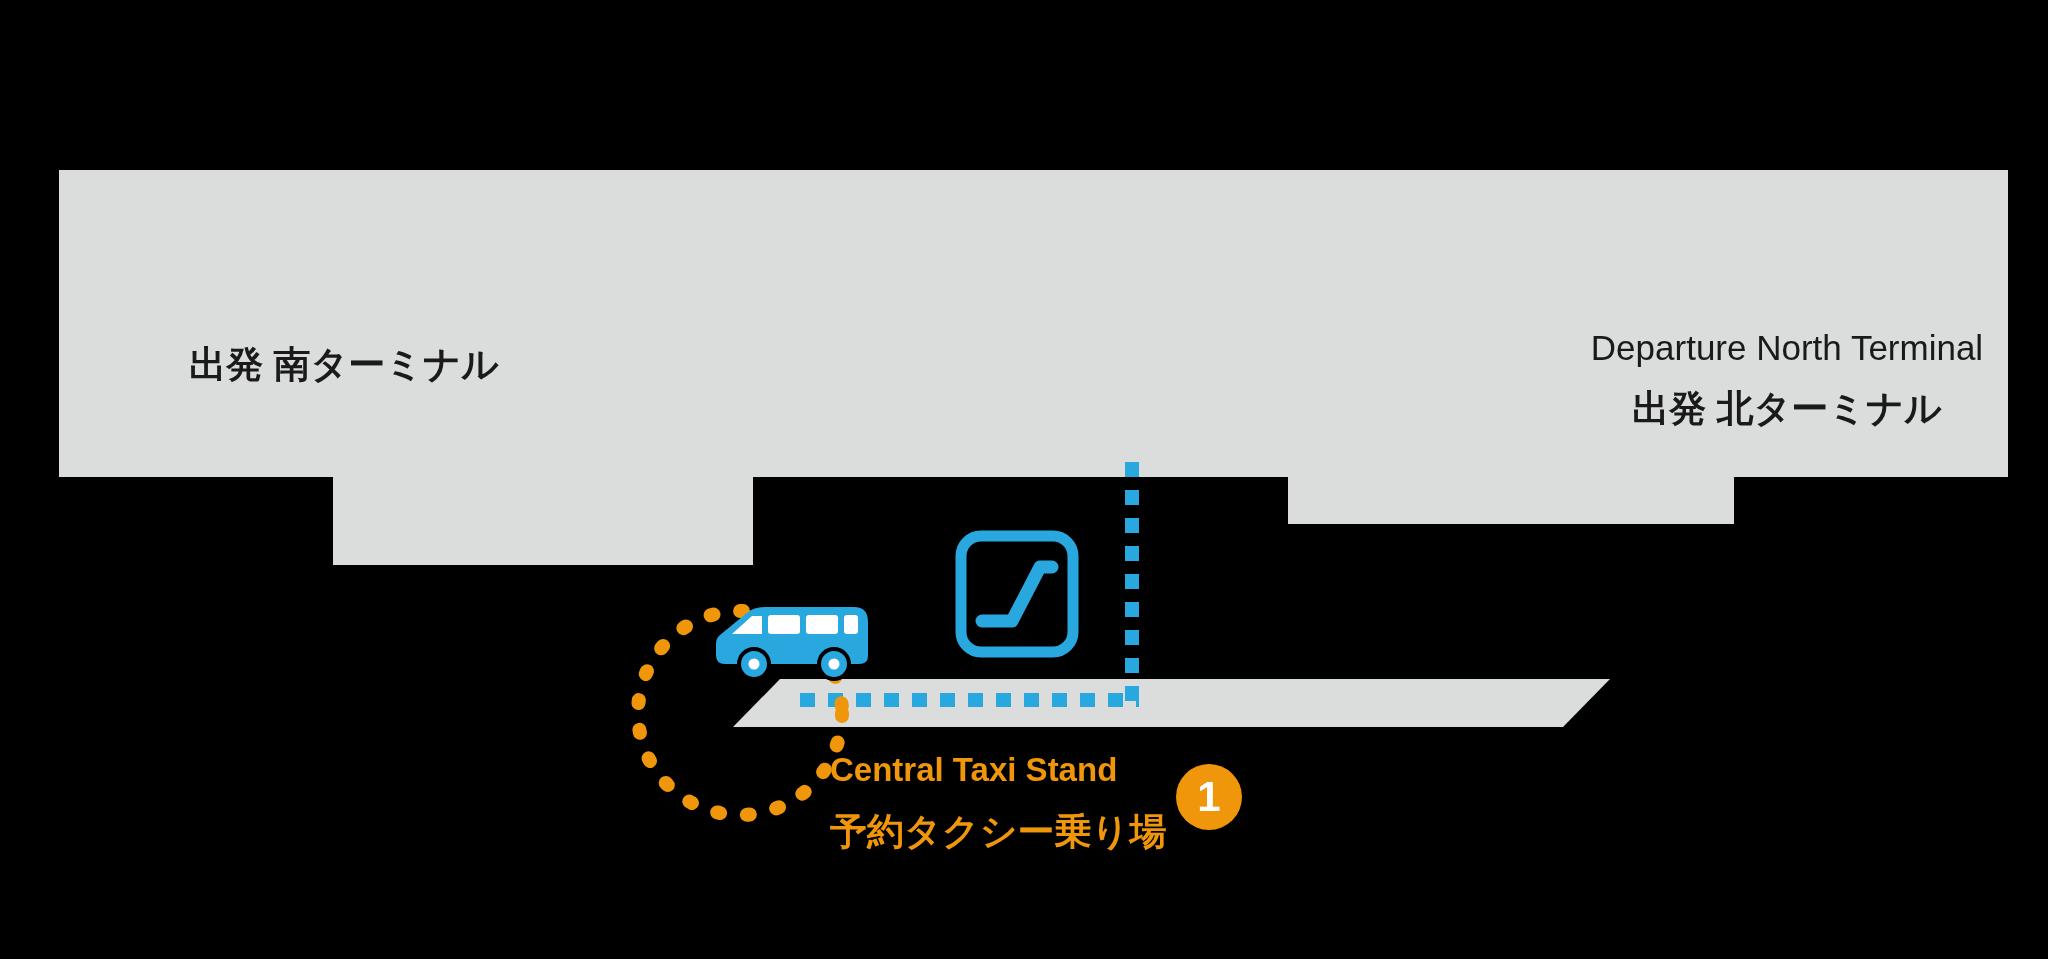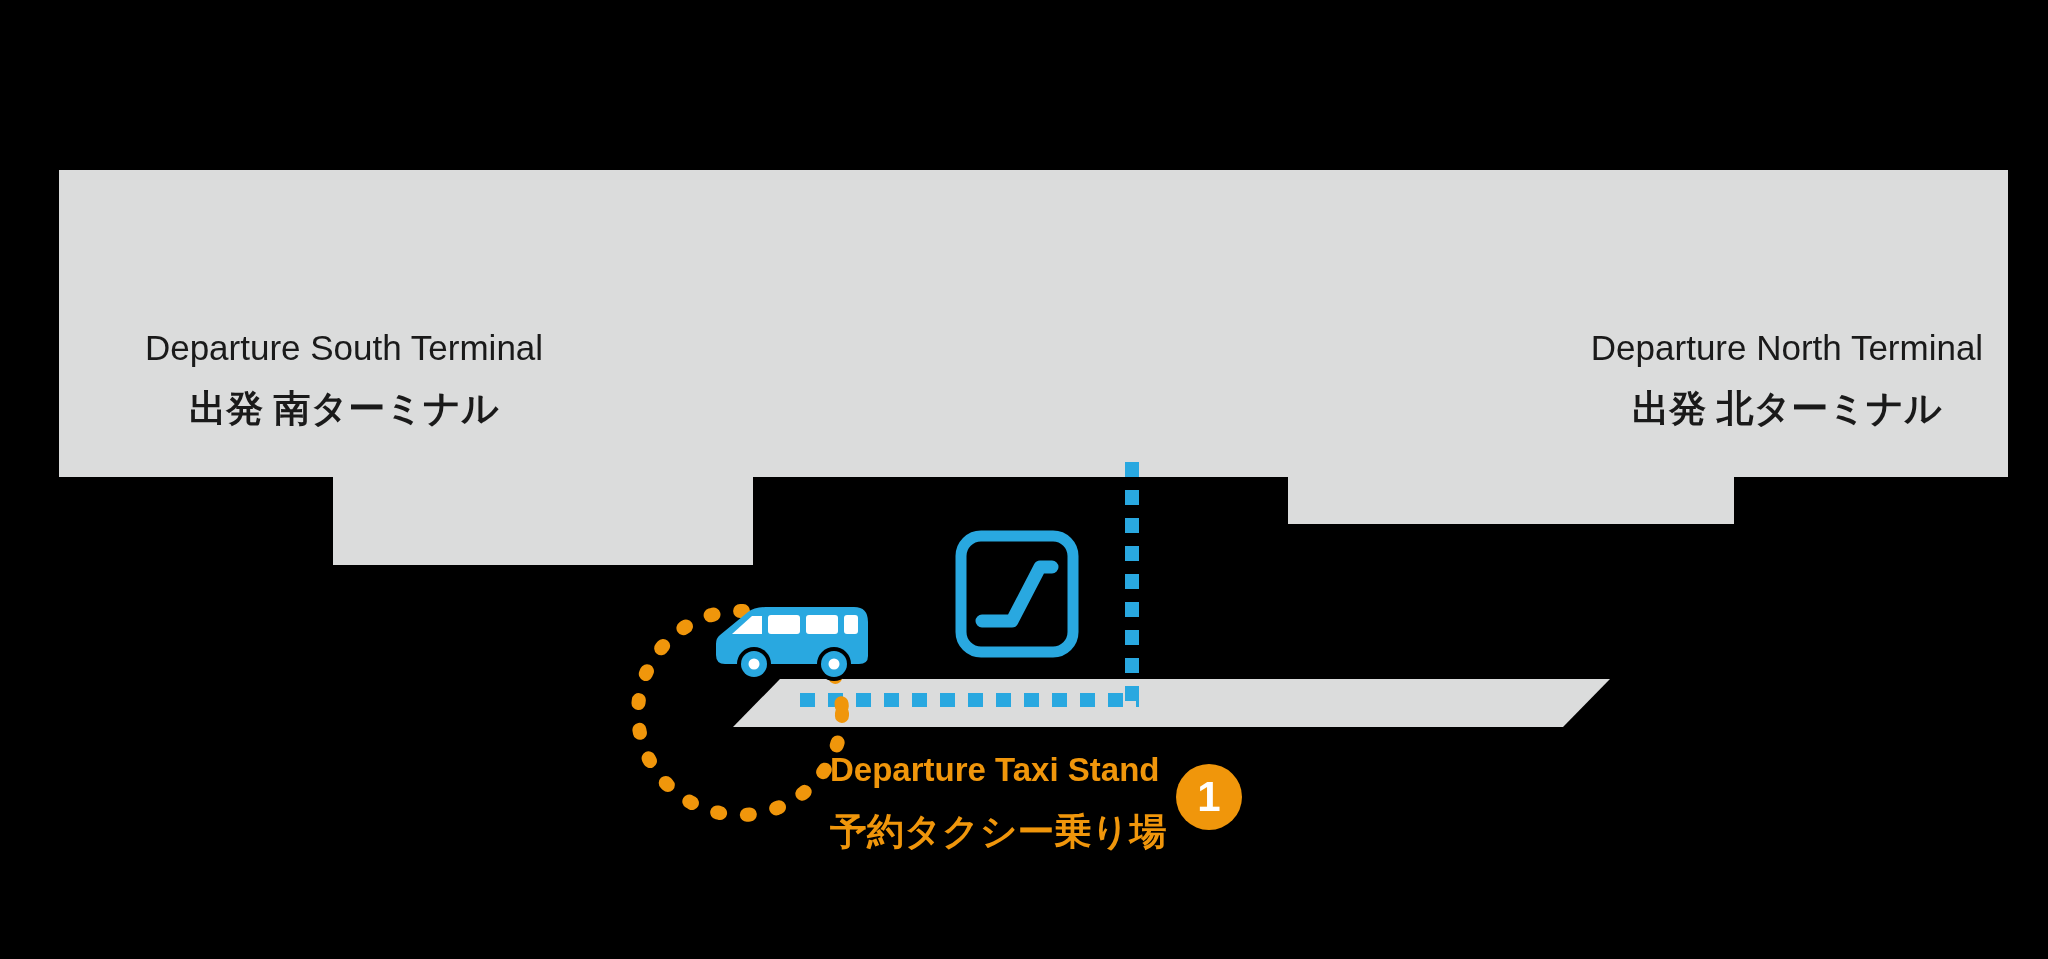--- a/index.html
+++ b/index.html
@@ -83,31 +83,30 @@
       <circle class="van-hub" cx="128" cy="66" r="5.5"></circle>
     </g>
 
     <g>
       <rect class="esc-box" x="961" y="536" width="112" height="116" rx="20"></rect>
       <path class="esc-glyph" d="M982,621 H1012 L1040,567 H1052"></path>
     </g>
   </svg>
 
   <div class="term-label pos-south">
-    <div class="en">Departure South Terminal</div>
     <div class="ja">出発 南ターミナル</div>
   </div>
 
   <div class="term-label pos-central">
   </div>
 
   <div class="term-label pos-north">
     <div class="en">Departure North Terminal</div>
     <div class="ja">出発 北ターミナル</div>
   </div>
 
   <div class="stand-label">
-    <div class="stand-en">Departure Taxi Stand</div>
+    <div class="stand-en">Central Taxi Stand</div>
     <div class="stand-ja">予約タクシー乗り場</div>
   </div>
   <div class="badge">1</div>
 
 </div>
 
 </body></html>

